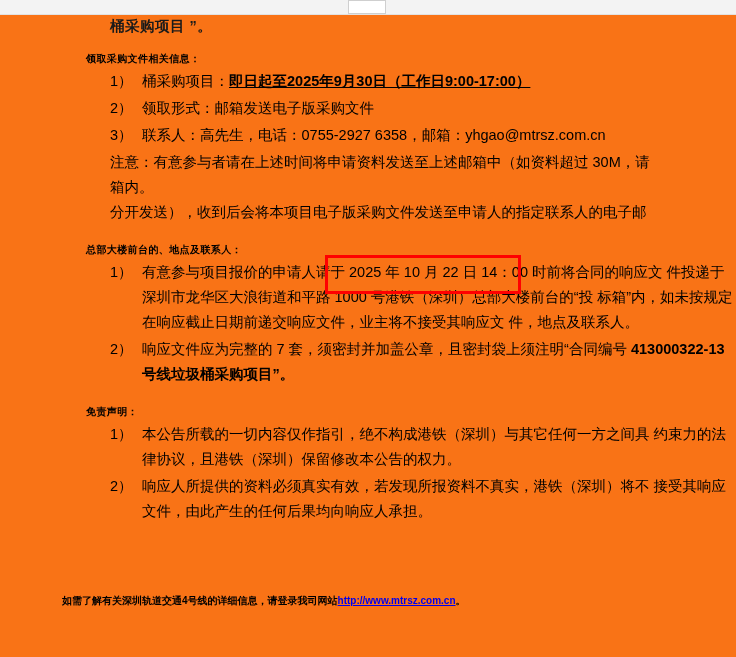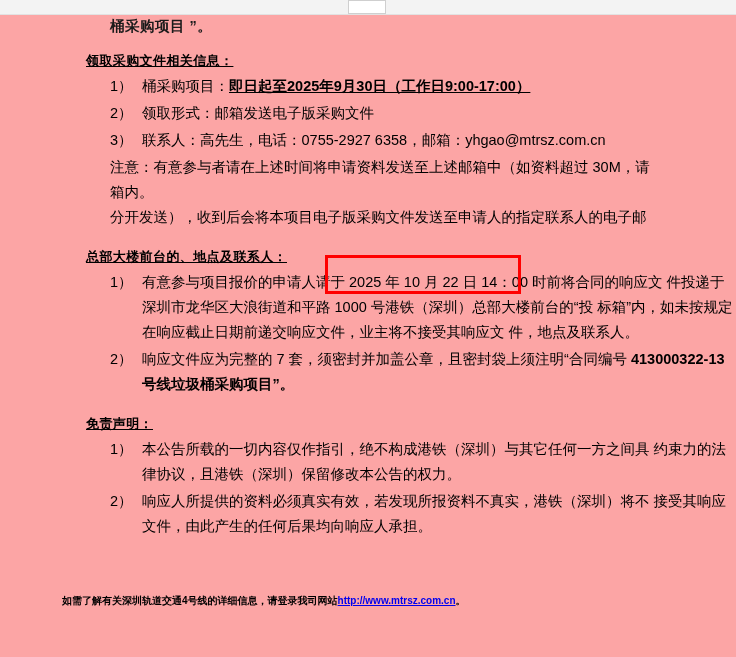--- a/index.html
+++ b/index.html
@@ -12,21 +12,21 @@
     background: #ffffff;
     font-family: "Liberation Sans", sans-serif;
     color: #000000;
     overflow: hidden;
     position: relative;
   }
   .page {
     position: relative;
     width: 736px;
     height: 657px;
-    background: #fca5a5;
+    background: #f97316;
   }
   
   .top-strip {
     position: absolute;
     top: 0;
     left: 0;
     width: 736px;
     height: 14px;
     background: #f3f3f3;
     border-bottom: 1px solid #e2e2e2;
@@ -55,23 +55,22 @@
     color: #1a1a1a;
     letter-spacing: 0.5px;
     height: 20px;
     overflow: hidden;
   }
   .heading {
     font-weight: 700;
     padding-left: 86px;
     margin-top: 16px;
     margin-bottom: 2px;
-    font-size: 13px;
+    font-size: 10px;
     letter-spacing: 0.4px;
-    text-decoration: underline;
   }
   ol.list {
     list-style: none;
     margin: 0;
     padding: 0;
   }
   ol.list > li {
     position: relative;
     padding-left: 142px;
     margin: 2px 0;

